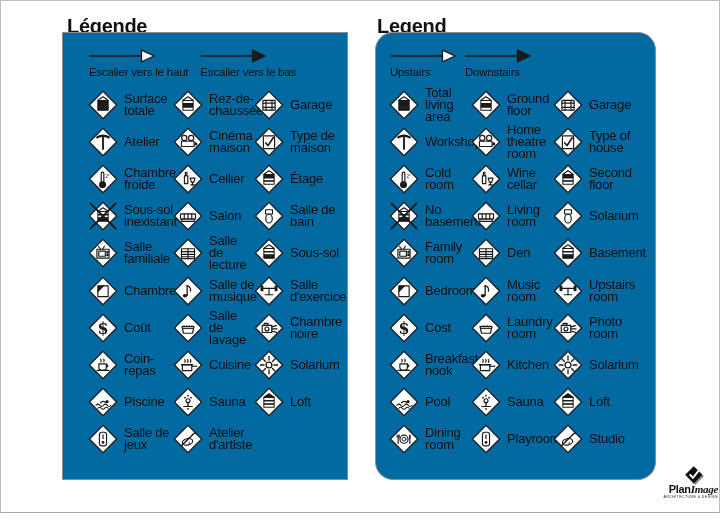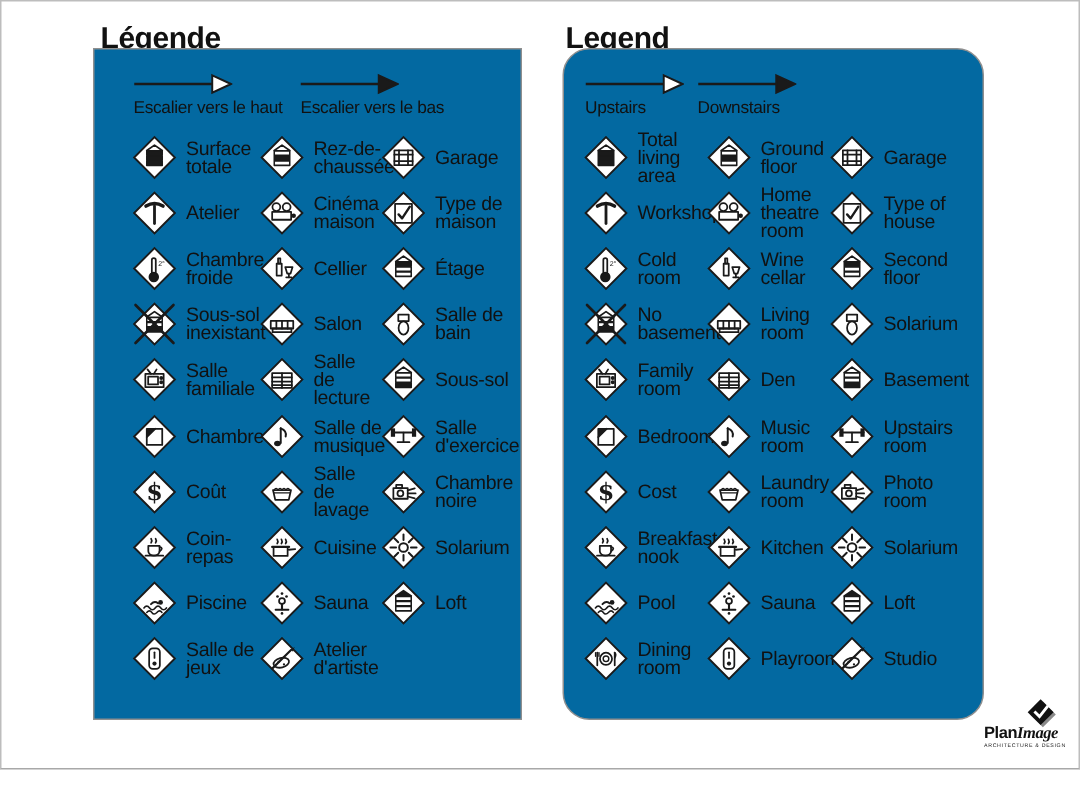--- a/index.html
+++ b/index.html
@@ -22,21 +22,21 @@
   .arrow polygon{stroke:#1a1a1a;stroke-width:1.3;}
   .arrow-open polygon{fill:#fff;}
   .arrow-filled polygon{fill:#1a1a1a;}
   .arrow-label{font-size:11.5px;line-height:12px;letter-spacing:-0.2px;white-space:nowrap;}
   .grid{position:absolute;top:53px;bottom:21px;display:grid;grid-template-rows:repeat(10,1fr);}
   .panel-fr .grid{left:25px;right:6px;grid-template-columns:85px 81px 1fr;}
   .panel-en .grid{left:13px;right:4px;grid-template-columns:82px 82px 1fr;}
   .item{display:flex;align-items:center;gap:6px;min-width:0;}
   .dicon{width:30px;height:30px;flex:0 0 30px;}
   .lbl{font-size:13px;line-height:12px;letter-spacing:-0.2px;white-space:pre-line;}
-  .logo{position:absolute;left:656px;top:465px;width:62px;text-align:left;}
+  .logo{position:absolute;left:656px;top:465px;width:62px;text-align:right;}
   .logo-icon{width:21px;height:21px;display:block;margin:0 auto -2px 28px;}
   .logo-text{font-size:11px;font-weight:700;line-height:11px;letter-spacing:-0.3px;}
   .lt2{font-style:italic;font-family:"Liberation Serif",serif;}
   .logo-sub{font-size:3.5px;letter-spacing:.45px;color:#222;line-height:5px;}
 </style>
 </head>
 <body>
 
 <div class="sheet"></div>
 

